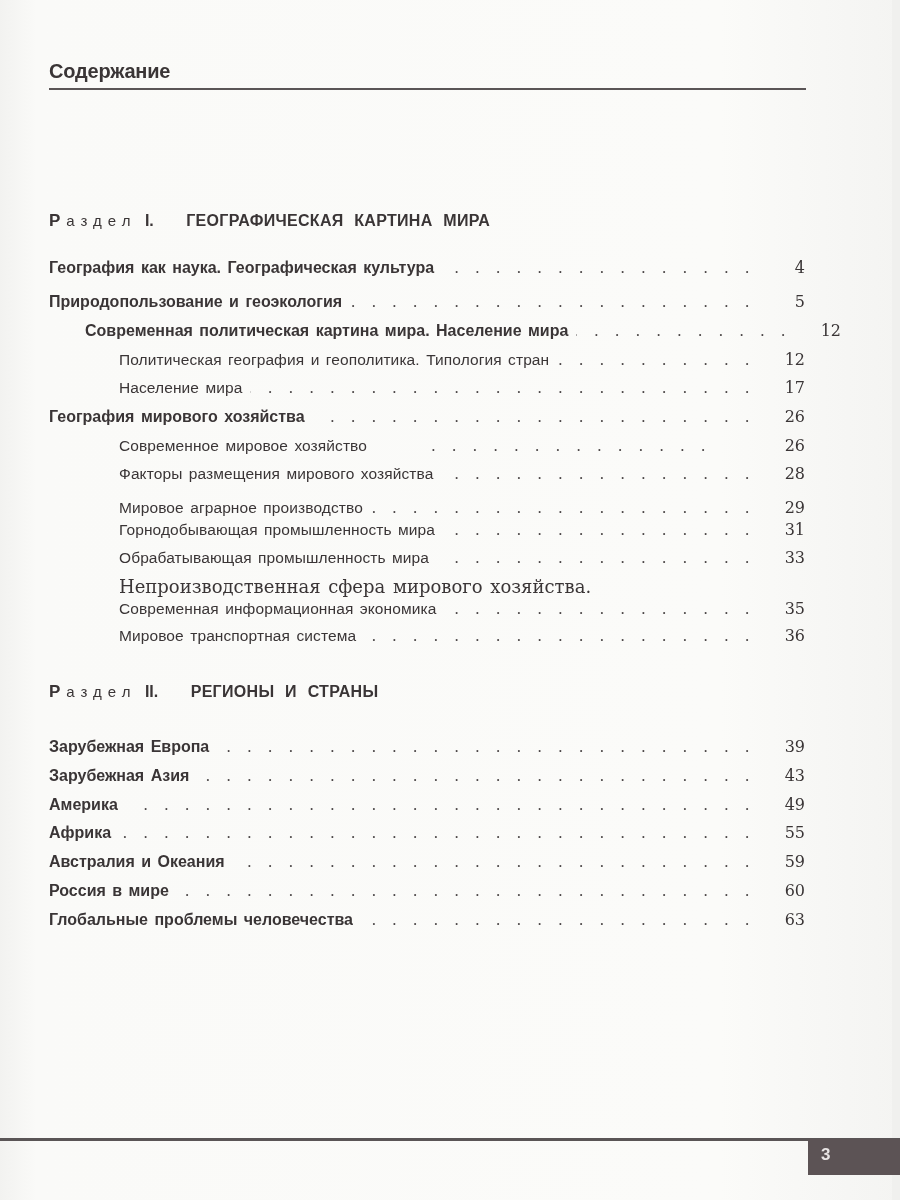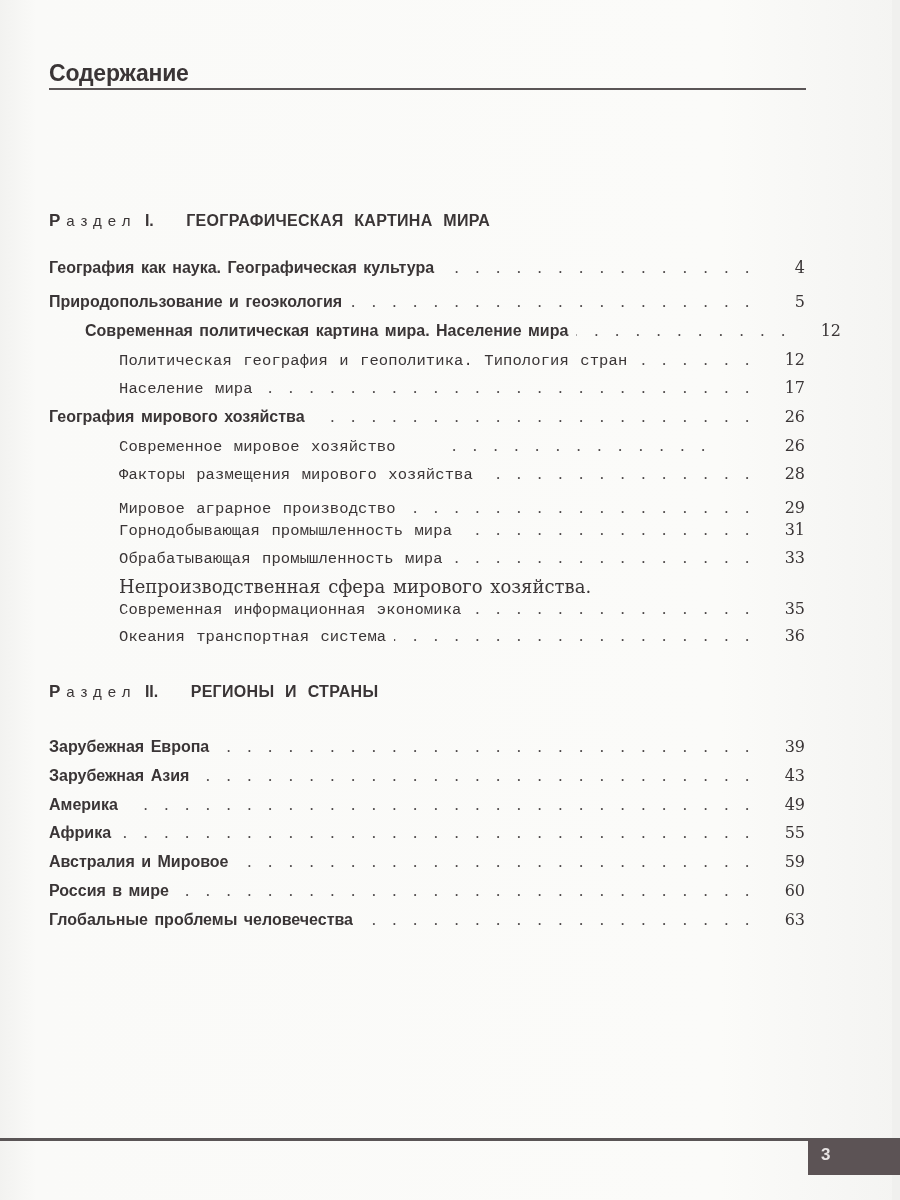--- a/index.html
+++ b/index.html
@@ -24,21 +24,21 @@
       right: 0; top: 0;
       width: 8px; height: 1200px;
       background: #f0f0ee;
     }
     .toc-heading {
       position: absolute;
       left: 49px;
       top: 60px;
       font-family: "Liberation Sans", sans-serif;
       font-weight: bold;
-      font-size: 23px;
+      font-size: 20px;
       color: #3a3536;
       letter-spacing: -0.2px;
     }
     .heading-rule {
       position: absolute;
       left: 49px;
       top: 88px;
       width: 757px;
       height: 2px;
       background: #5a5556;
@@ -85,21 +85,21 @@
       font-weight: bold;
       font-size: 16px;
       color: #3a3536;
       word-spacing: 2px;
     }
     .toc-row.sub {
       left: 119px;
       width: 686px;
     }
     .toc-row.sub .label {
-      font-family: Liberation Mono, monospace;
+      font-family: Liberation Sans, sans-serif;
       font-size: 15.5px;
       color: #3a3536;
       word-spacing: 2px;
       letter-spacing: 0.1px;
     }
     .toc-row .dots {
       flex: 1;
       overflow: hidden;
       margin: 0 6px 0 8px;
       font-family: "DejaVu Serif", serif;
@@ -252,21 +252,21 @@
 <div class="sub-multiline" style="top:576px;">
   <div class="line1">Непроизводственная сфера мирового хозяйства.</div>
   <div class="toc-row sub">
     <span class="label">Современная информационная экономика</span>
     <span class="dots">. . . . . . . . . . . . . . . . . . . . . . . . . . . . . . . . . . . . . . . . . . . . . . . . . . . . . . . . . . . . . . . . . . . . . . . . .</span>
     <span class="page">35</span>
   </div>
 </div>
 
 <div class="toc-row sub" style="top:626px;">
-  <span class="label">Океания транспортная система</span>
+  <span class="label">Мировое транспортная система</span>
   <span class="dots">. . . . . . . . . . . . . . . . . . . . . . . . . . . . . . . . . . . . . . . . . . . . . . . . . . . . . . . . . . . . . . . . . . . . . . . . .</span>
   <span class="page">36</span>
 </div>
 
 <div class="section-header" style="top:682px;">
   <span class="word"><span class="cap">Р</span><span class="small">аздел</span></span>
   <span class="num">II.</span>
   <span class="title">РЕГИОНЫ И СТРАНЫ</span>
 </div>
 
@@ -288,21 +288,21 @@
   <span class="page">49</span>
 </div>
 
 <div class="toc-row bold" style="top:823px;">
   <span class="label">Африка</span>
   <span class="dots">. . . . . . . . . . . . . . . . . . . . . . . . . . . . . . . . . . . . . . . . . . . . . . . . . . . . . . . . . . . . . . . . . . . . . . . . .</span>
   <span class="page">55</span>
 </div>
 
 <div class="toc-row bold" style="top:852px;">
-  <span class="label">Австралия и Мировое</span>
+  <span class="label">Австралия и Океания</span>
   <span class="dots">. . . . . . . . . . . . . . . . . . . . . . . . . . . . . . . . . . . . . . . . . . . . . . . . . . . . . . . . . . . . . . . . . . . . . . . . .</span>
   <span class="page">59</span>
 </div>
 
 <div class="toc-row bold" style="top:881px;">
   <span class="label">Россия в мире</span>
   <span class="dots">. . . . . . . . . . . . . . . . . . . . . . . . . . . . . . . . . . . . . . . . . . . . . . . . . . . . . . . . . . . . . . . . . . . . . . . . .</span>
   <span class="page">60</span>
 </div>
 

